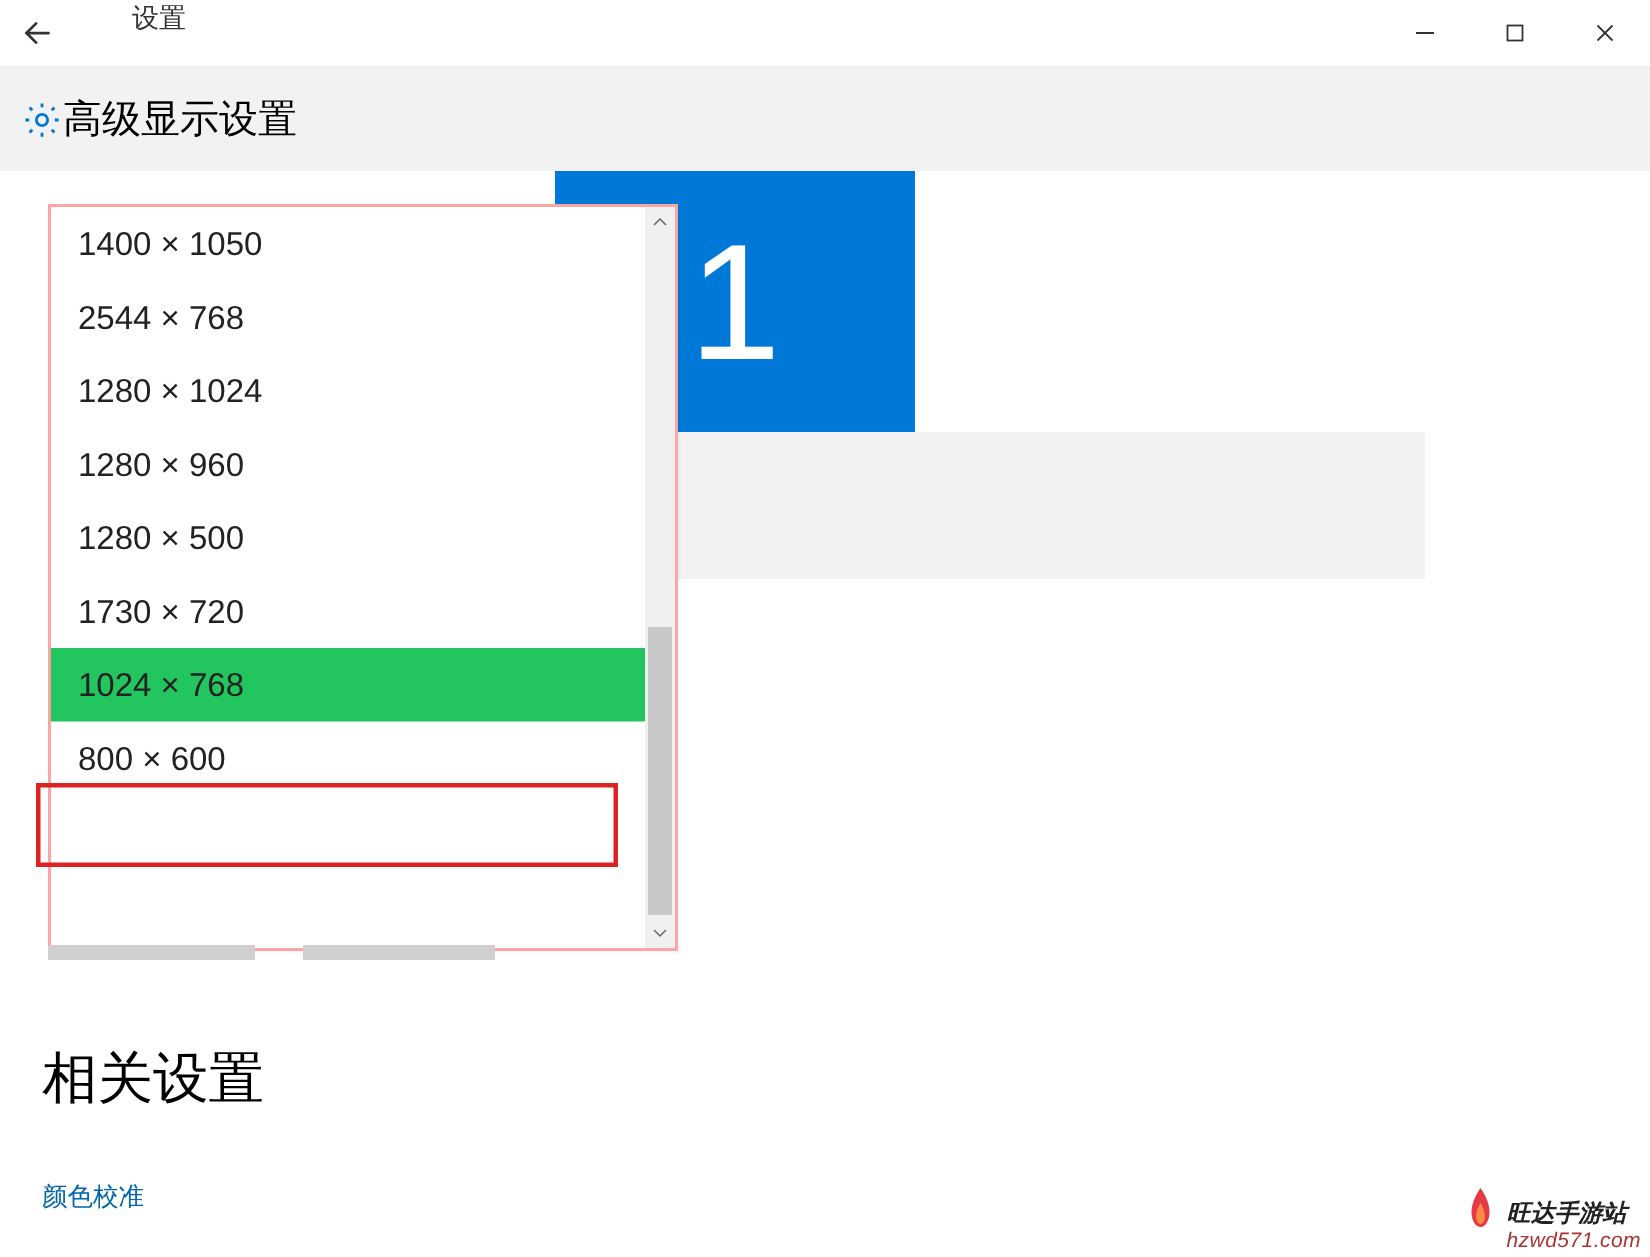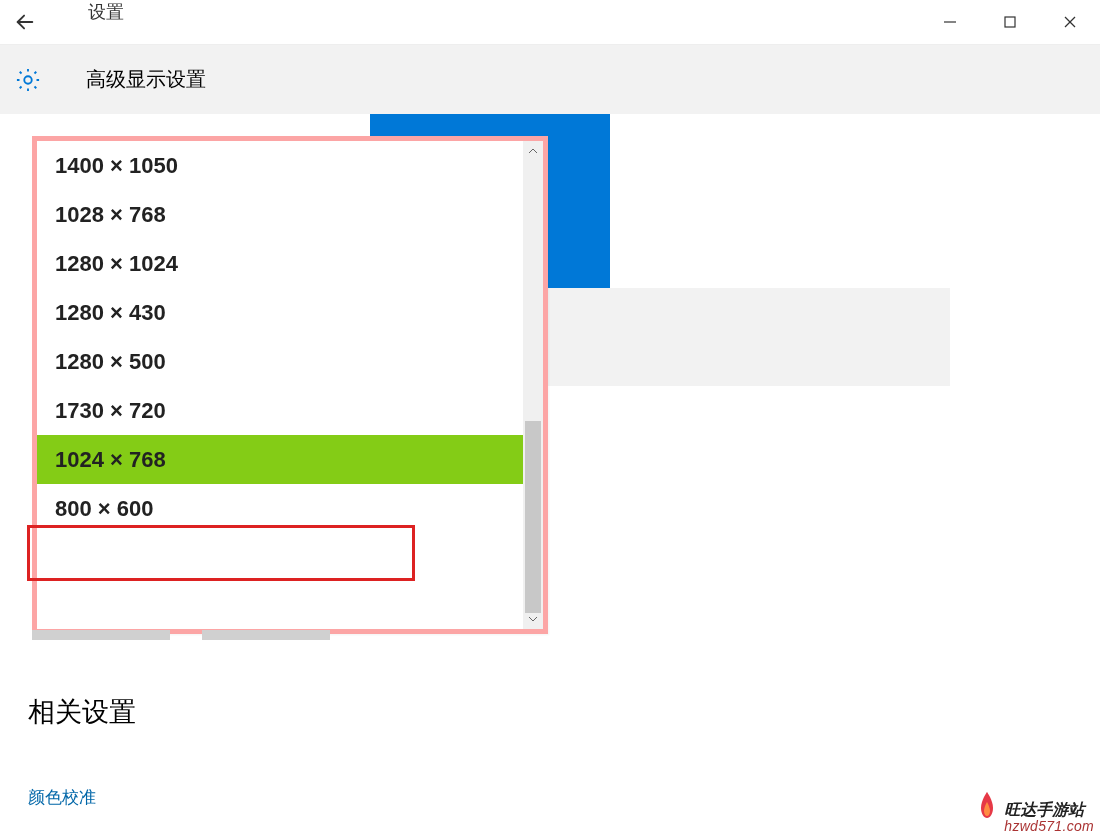--- a/index.html
+++ b/index.html
@@ -58,24 +58,23 @@
       padding-left: 14px;
       background: #f2f2f2;
       border-top: 1px solid #eee;
     }
     .gear-icon {
       width: 28px;
       height: 28px;
       color: #0078d7;
     }
     .page-title {
-      font-size: 20px;
+      font-size: 26px;
       font-weight: 500;
       color: #000;
-      margin-left: 44px;
     }
     .content-area {
       position: relative;
       background: #ffffff;
       height: calc(838px - 44px - 70px);
     }
     .monitor-preview {
       position: absolute;
       left: 370px;
       top: 0;
@@ -97,42 +96,41 @@
       left: 370px;
       top: 174px;
       width: 580px;
       height: 98px;
       background: #f2f2f2;
     }
     .dropdown-panel {
       position: absolute;
       left: 32px;
       top: 22px;
-      width: 516px;
+      width: 420px;
       height: 498px;
       background: #ffffff;
-      border: 5px solid #fca5a5;
+      border: 2px solid #fca5a5;
       box-shadow: 1px 1px 2px rgba(0,0,0,0.05);
-      font-weight: bold;
     }
     .dropdown-list {
       position: relative;
       height: 100%;
     }
     .dd-item {
       height: 49px;
       display: flex;
       align-items: center;
       padding-left: 18px;
       font-size: 22px;
       color: #222;
       cursor: pointer;
     }
     .dd-item.selected {
-      background: #84cc16;
+      background: #22c55e;
     }
     .selection-border {
       position: absolute;
       left: -10px;
       top: 384px;
       width: 388px;
       height: 56px;
       border: 3px solid #d22;
       pointer-events: none;
     }
@@ -174,21 +172,21 @@
     .dd-bottom-border .seg {
       height: 10px;
       background: #d0d0d0;
     }
     .related-section {
       position: absolute;
       left: 28px;
       top: 580px;
     }
     .section-heading {
-      font-size: 27px;
+      font-size: 37px;
       color: #000;
       font-weight: 400;
     }
     .color-link {
       position: absolute;
       left: 28px;
       top: 672px;
       font-size: 17px;
       color: #0066a8;
       cursor: pointer;
@@ -267,23 +265,23 @@
 
   <div class="gray-panel-bg"></div>
 
   <div class="monitor-preview">
     <div class="monitor-number">1</div>
   </div>
 
   <div class="dropdown-panel">
     <div class="dropdown-list">
       <div class="dd-item">1400 × 1050</div>
-      <div class="dd-item">1028 × 768</div>
+      <div class="dd-item">2544 × 768</div>
       <div class="dd-item">1280 × 1024</div>
-      <div class="dd-item">1280 × 430</div>
+      <div class="dd-item">1280 × 960</div>
       <div class="dd-item">1280 × 500</div>
       <div class="dd-item">1730 × 720</div>
       <div class="dd-item selected">1024 × 768</div>
       <div class="dd-item">800 × 600</div>
       <div class="selection-border"></div>
     </div>
     <div class="scrollbar">
       <div class="scroll-up">
         <svg width="10" height="6" viewBox="0 0 10 6">
             <polyline points="1,5 5,1 9,5" fill="none" stroke="#666" stroke-width="1"></polyline>

